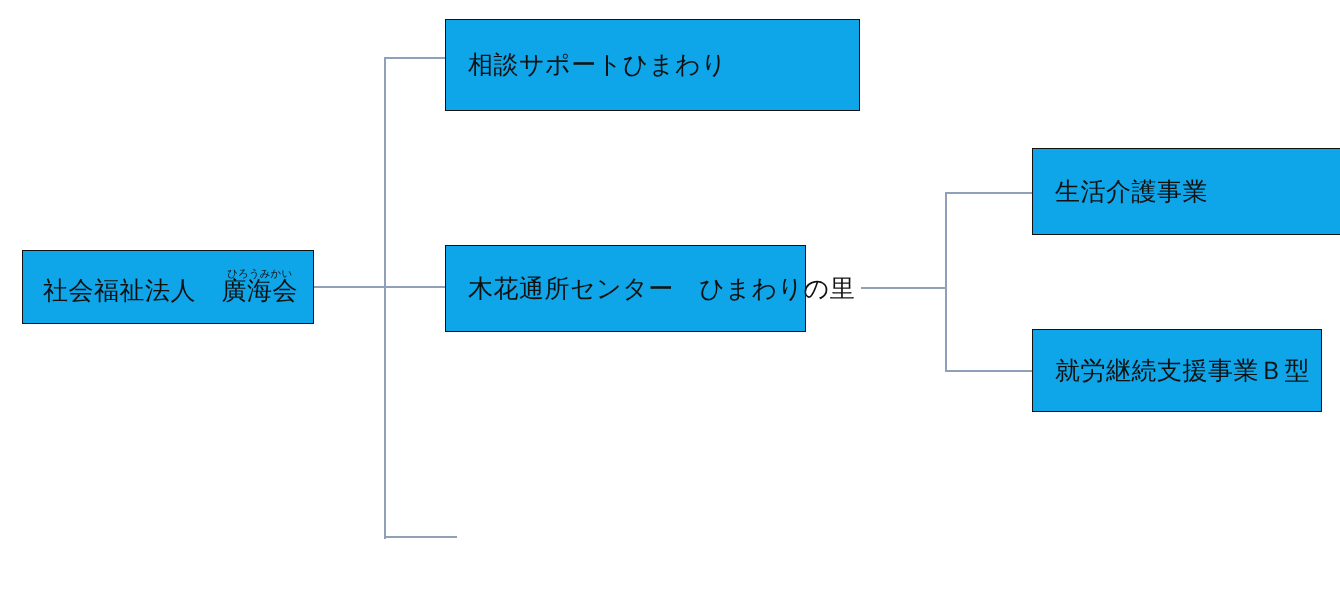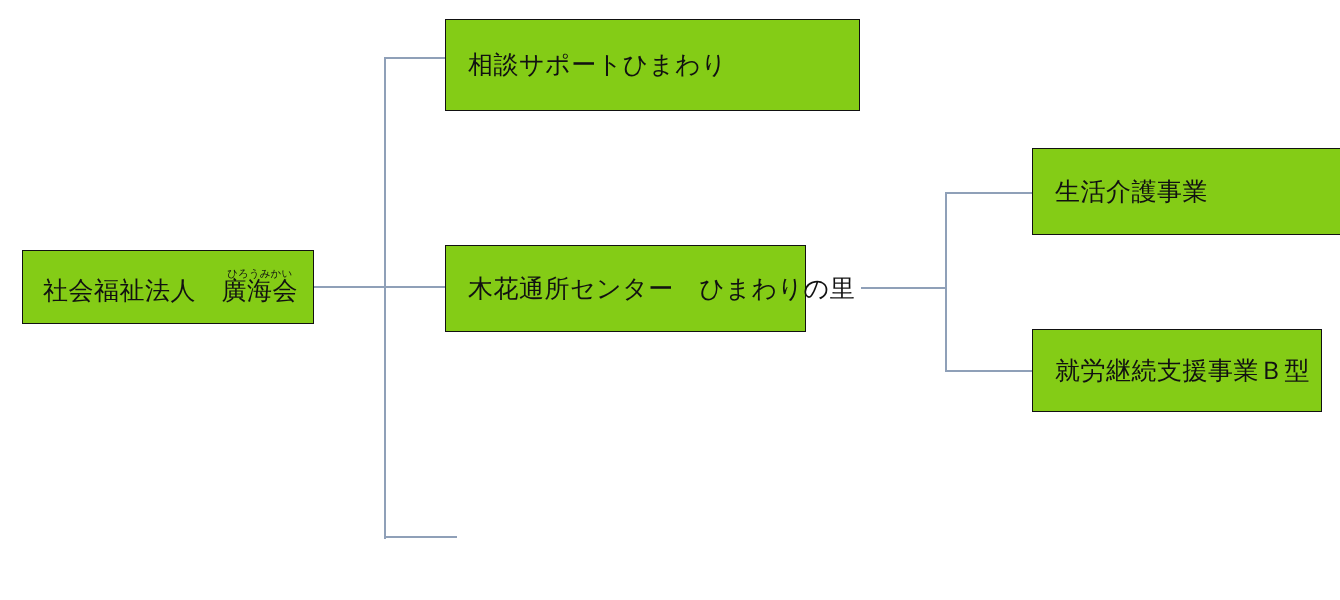--- a/index.html
+++ b/index.html
@@ -16,21 +16,21 @@
     position: relative;
     width: 1340px;
     height: 600px;
     background: #ffffff;
     overflow: hidden;
   }
   .node {
     position: absolute;
     box-sizing: border-box;
     border: 1.6px solid #111111;
-    background: #84cc16;
+    background: #0ea5e9;
     display: flex;
     align-items: center;
     z-index: 3;
   }
   .node-label {
     display: block;
     padding-left: 22px;
     padding-right: 10px;
     font-size: 25px;
     line-height: 1.25;

